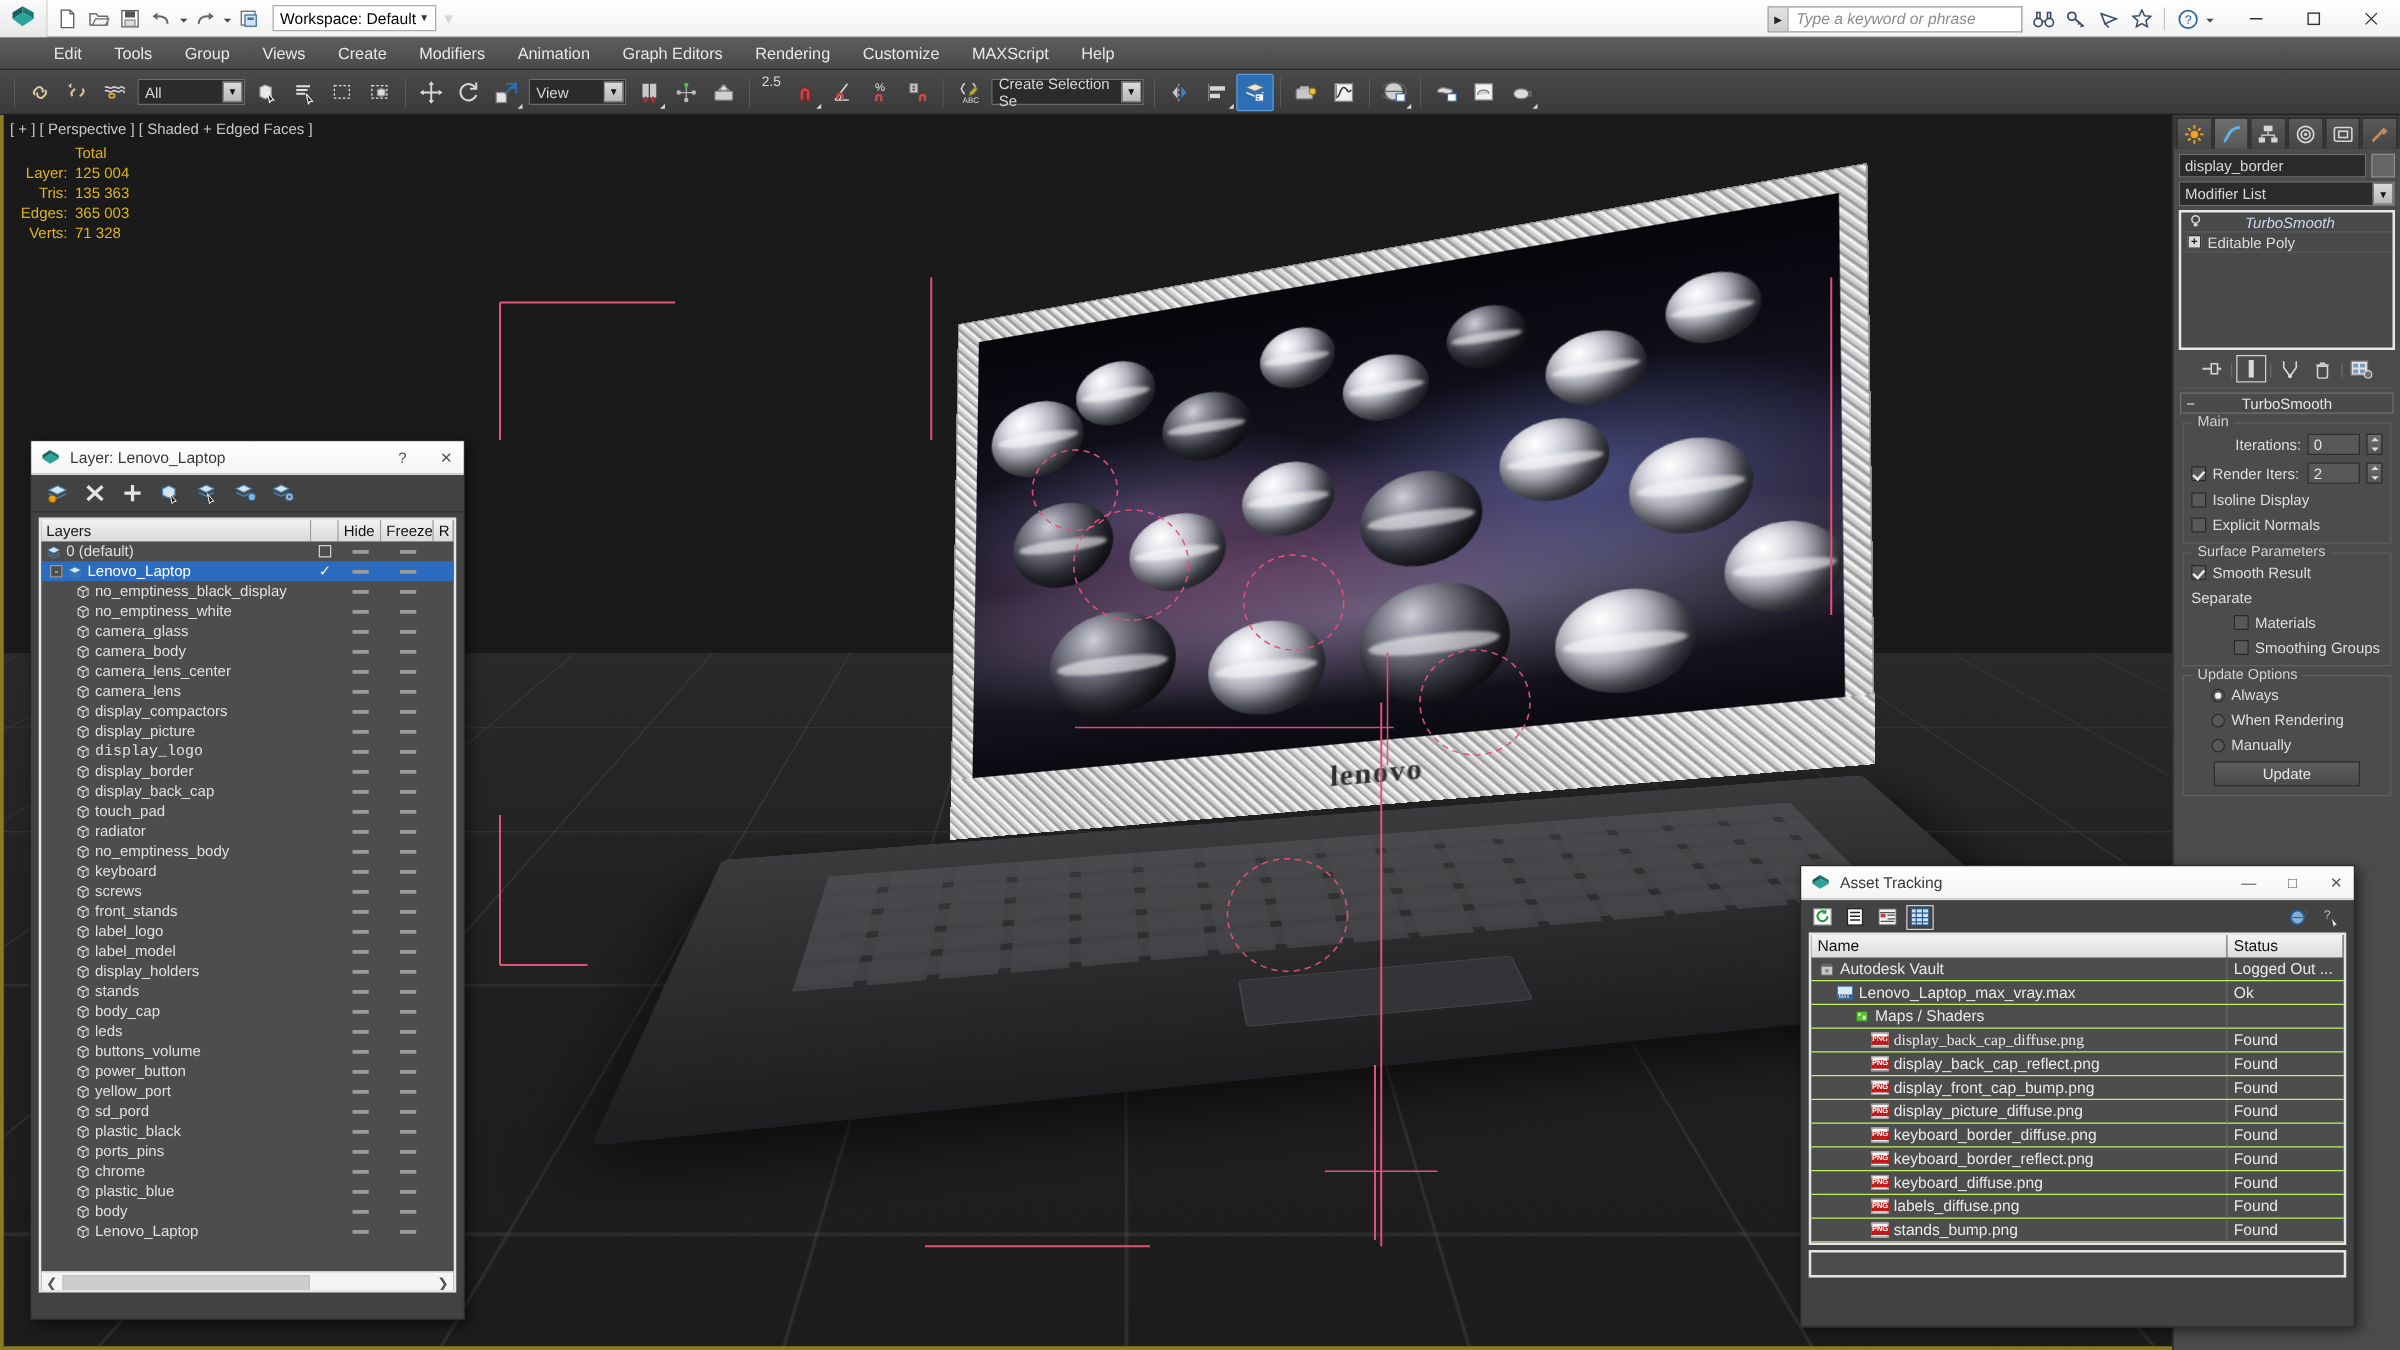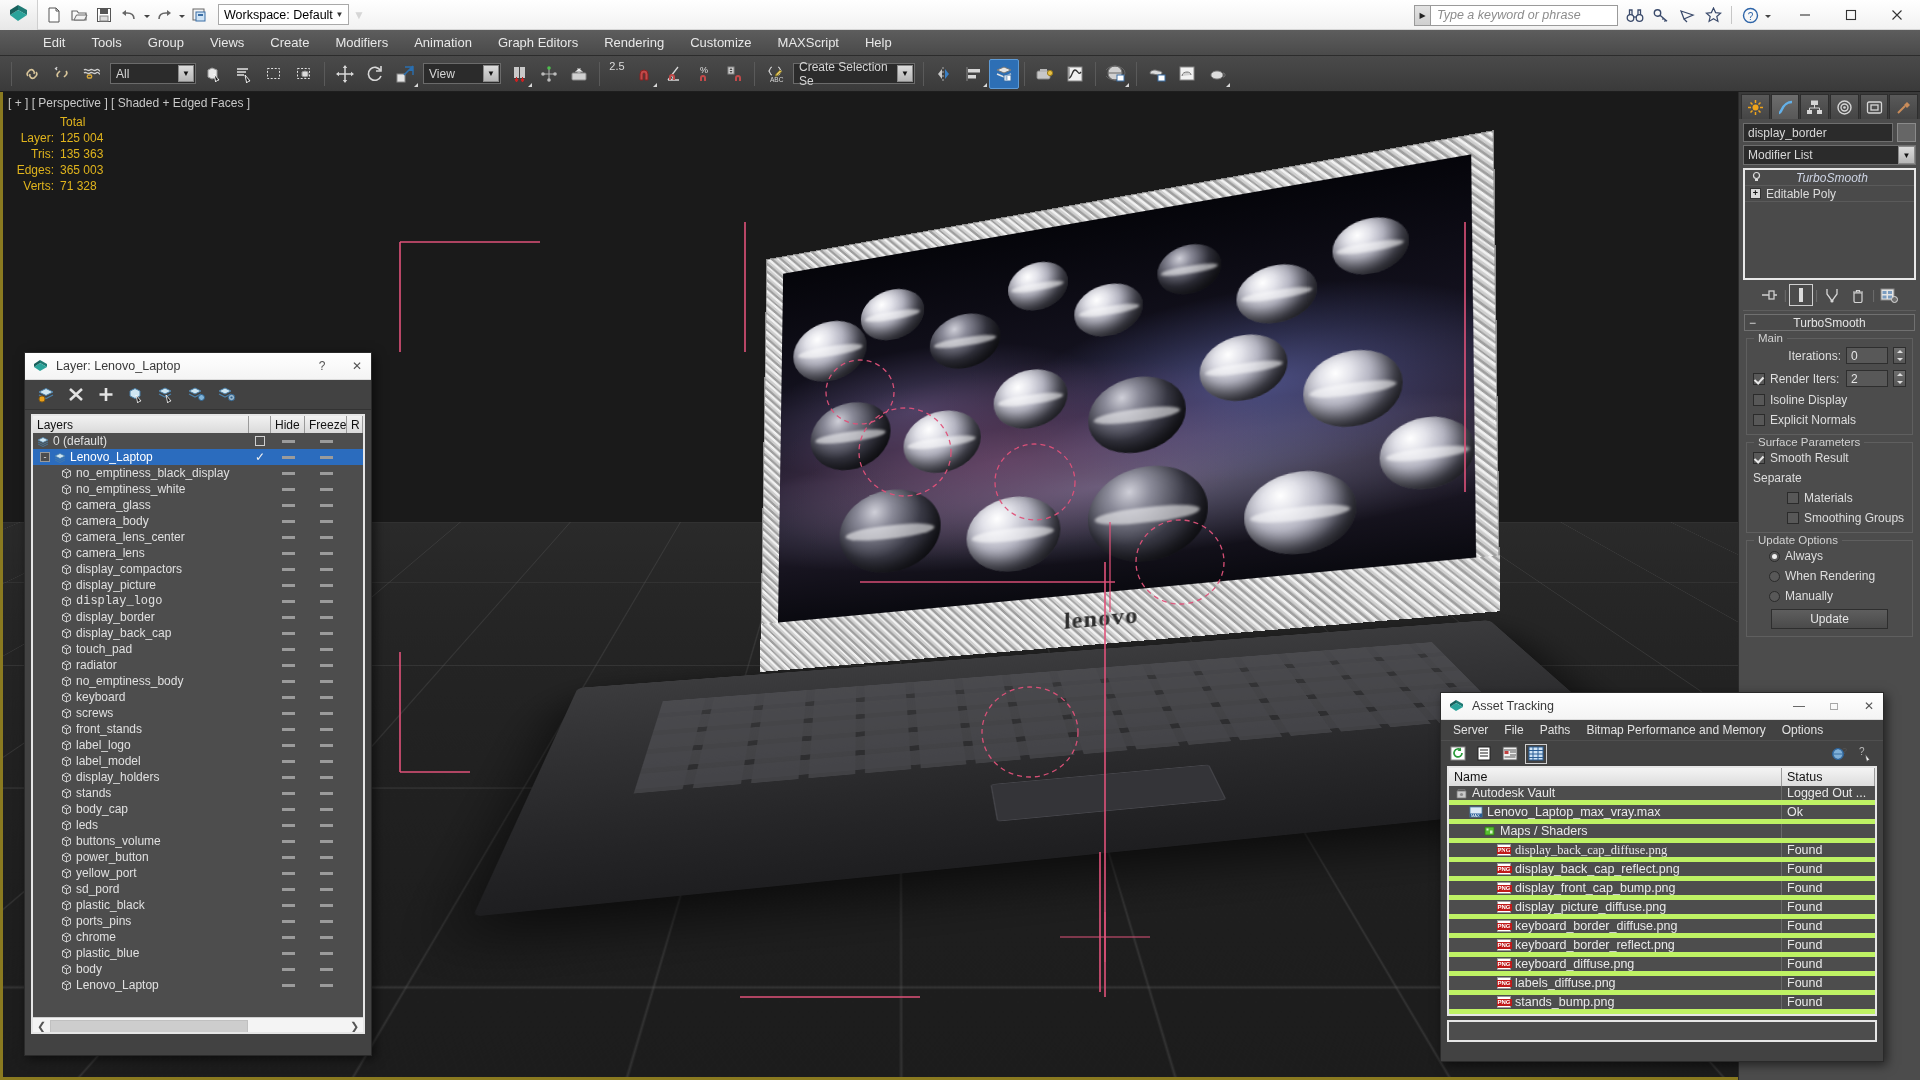--- a/index.html
+++ b/index.html
@@ -333,21 +333,21 @@
   .at-menu { padding:0 8px; font-size:12px; color:#e2e2e2; height:20px; line-height:20px;}
   .at-toolbar { height:26px; display:flex; align-items:center; padding:0 6px; gap:4px; background:#424242; border-top:1px solid #4f4f4f;}
   .at-tb { width:22px;height:20px; display:flex;align-items:center;justify-content:center; border:1px solid transparent;}
   .at-tb.sel { border-color:#cfcfcf; }
   .at-spacer { flex:1; }
   .at-listwrap { margin:0 6px; border:2px solid #e6e6e6; background:#4d4d4d; height:250px; overflow:hidden;}
   .at-head { display:flex; height:18px; font-size:12.5px; color:#111;}
   .at-head > div { background:linear-gradient(#f4f4f4,#dcdcdc); border-right:1px solid #9a9a9a; display:flex;align-items:center;padding-left:5px;}
   .at-h-name { flex:1; } .at-h-status { width:93px; }
   .at-row { display:flex; height:19px; align-items:center; font-size:12.5px; color:#e9e9e9;
-            border-bottom:5px solid #bef264; }
+            border-bottom:1px solid #bef264; }
   .at-row .nm { flex:1; display:flex; align-items:center; gap:4px; white-space:nowrap; overflow:hidden;
                 border-right:1px solid #6a6a6a; height:100%; }
   .at-row .st { width:93px; padding-left:5px; }
   .png-ic {
     width:14px;height:12px;background:#ffffff;border:1px solid #9a9a9a; position:relative; flex:none;
     display:flex;align-items:center;justify-content:center;
   }
   .png-ic span { font-size:6px; font-weight:bold; color:#fff; background:#c01a1a; padding:0 1px; line-height:7px;}
   .at-bottombar { margin:4px 6px 0 6px; height:22px; background:#4d4d4d; border:2px solid #e6e6e6;}
 
@@ -1751,27 +1751,20 @@
         <path d="M7 1 L14 5 L14 8 L7 4 Z" fill="#1f7a74"></path>
           <path d="M7 4 L14 8 L7 12 L1 8 Z" fill="#2aa39a"></path>
           <path d="M1 5 L7 1 L7 4 L1 8 Z" fill="#17605c"></path>
       </svg>
       <span class="t">Asset Tracking</span>
       <span class="dlg-btn">—</span>
       <span class="dlg-btn">□</span>
       <span class="dlg-btn close">✕</span>
     </div>
 
-    <div class="at-menubar">
-      <div class="at-menu">Server</div>
-      <div class="at-menu">File</div>
-      <div class="at-menu">Paths</div>
-      <div class="at-menu">Bitmap Performance and Memory</div>
-      <div class="at-menu">Options</div>
-    </div>
 
     <div class="at-toolbar">
       <div class="at-tb">
         <svg width="16" height="15" viewBox="0 0 16 15">
             <rect x="1" y="1" width="14" height="13" fill="#fff" stroke="#8a8a8a"></rect>
             <path d="M12 7a4 4 0 1 1-1.3-3" fill="none" stroke="#2a9a3a" stroke-width="1.7"></path>
             <path d="M11 1.5v3.5H7.5z" fill="#2a9a3a"></path>
           </svg>
       </div>
       <div class="at-tb">

